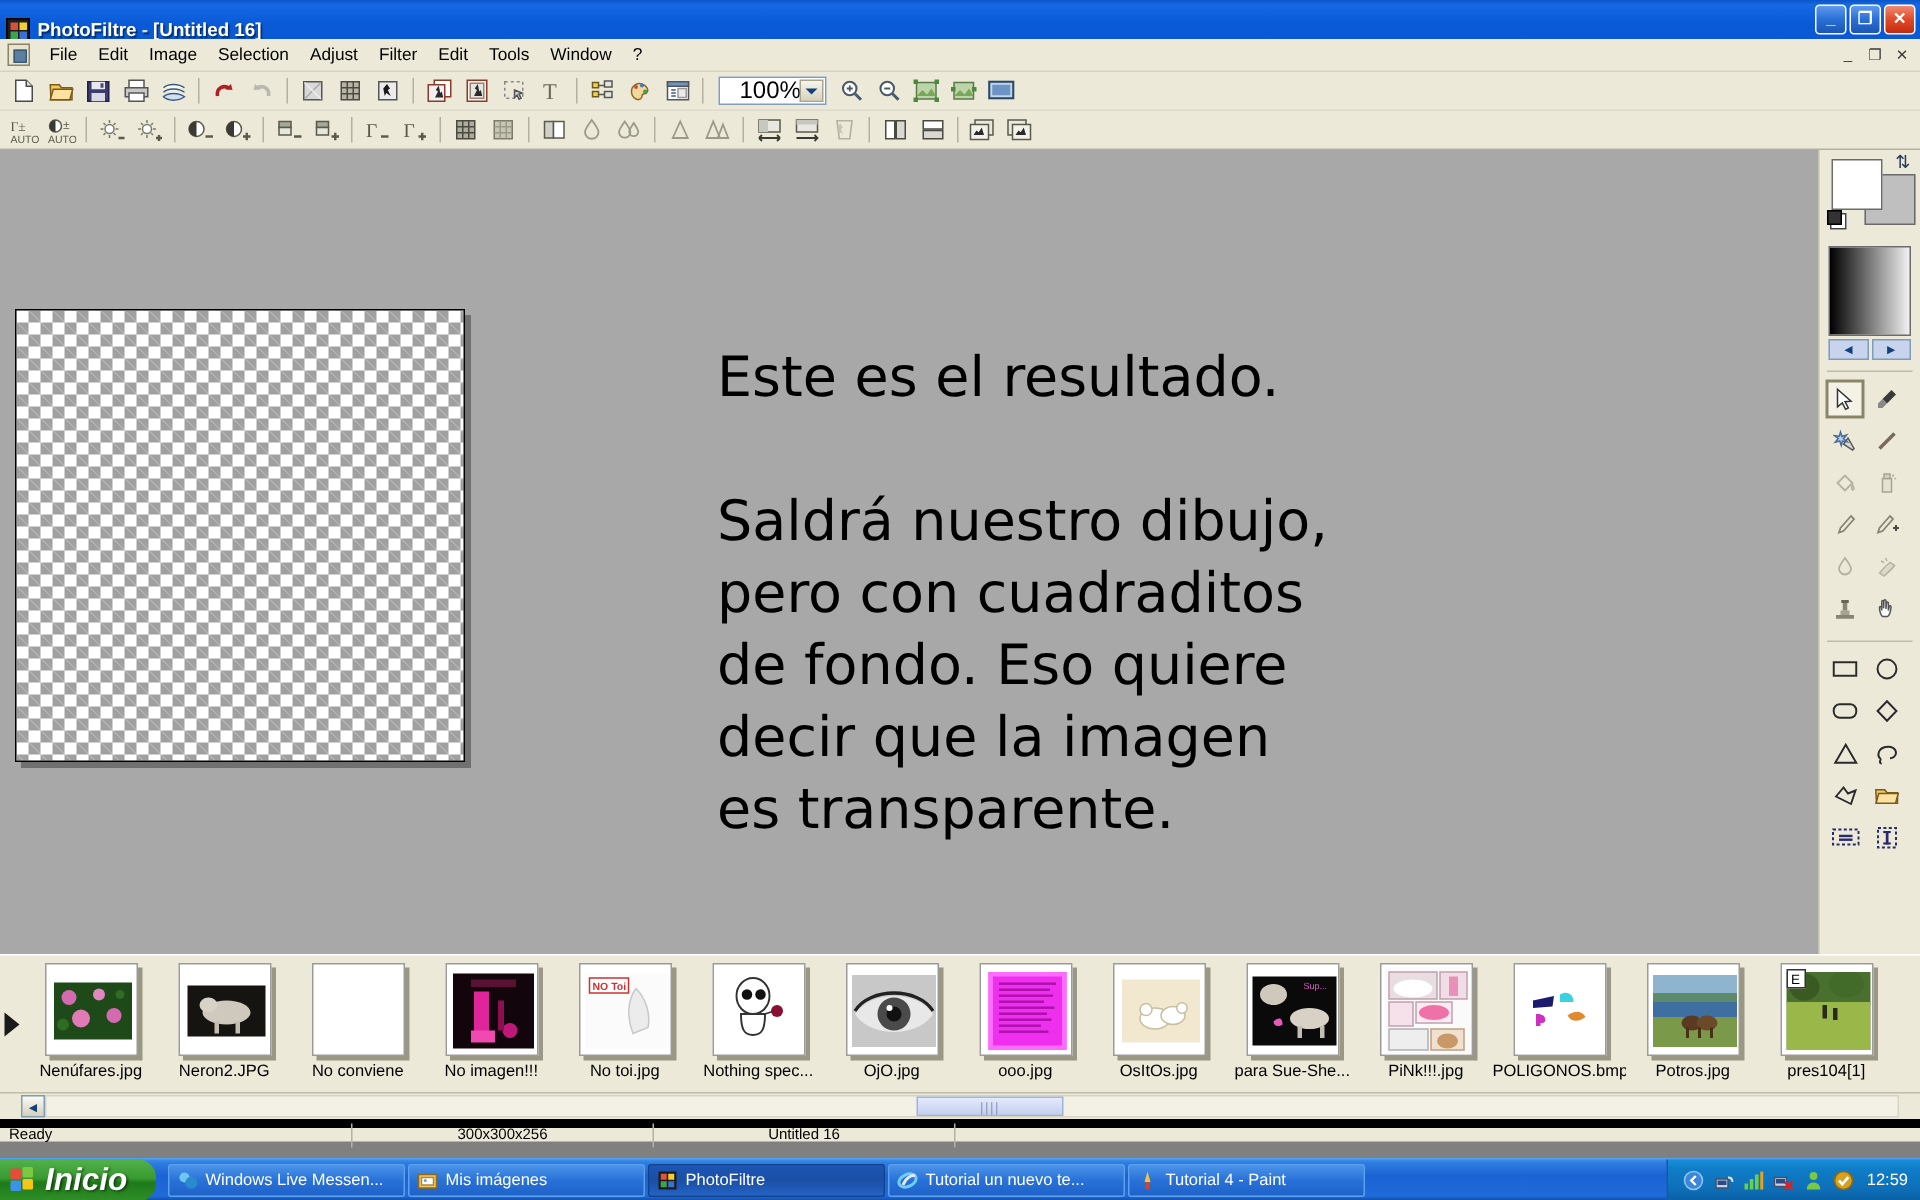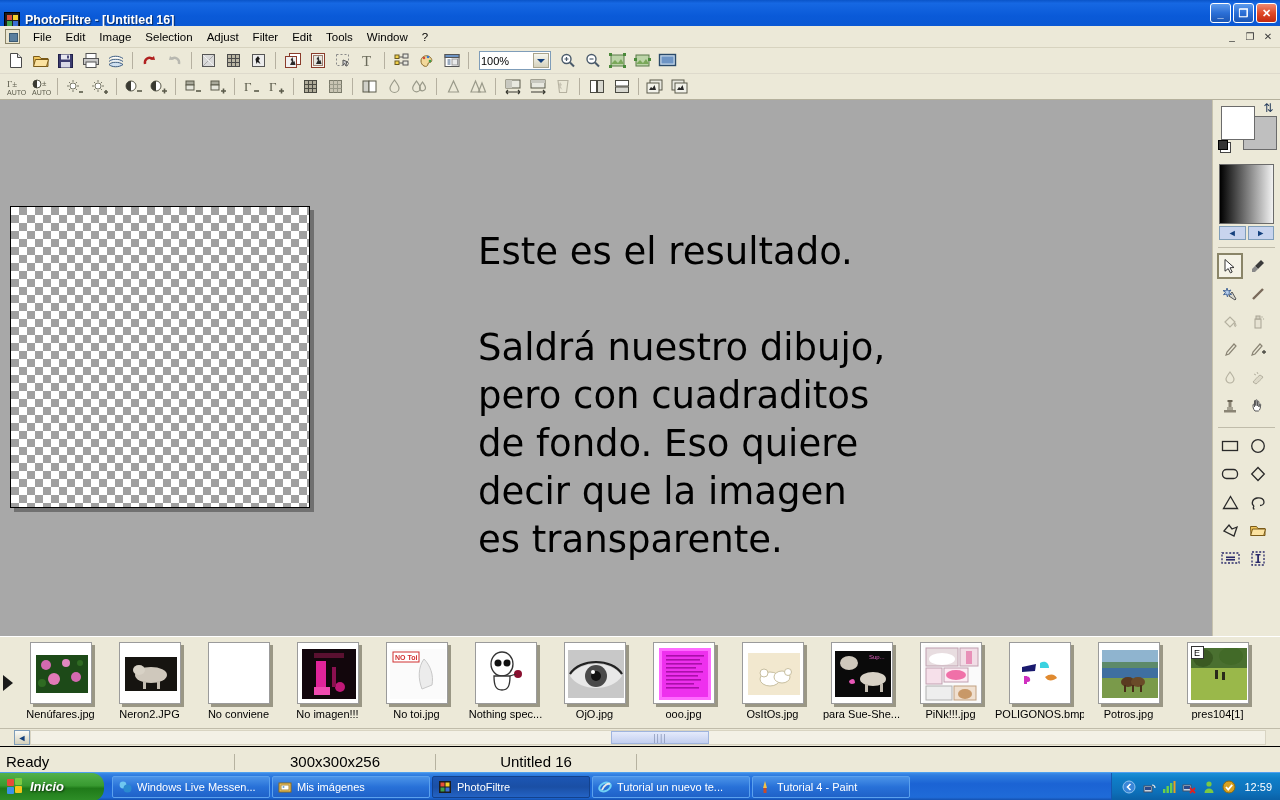--- a/index.html
+++ b/index.html
@@ -69,21 +69,21 @@
     width:23px; height:22px; margin:0 1px; display:flex; align-items:center;
     justify-content:center; position:relative; flex:0 0 auto;
   }
   .tsep { width:1px; height:17px; background:#b5b0a0; margin:0 4px; flex:0 0 auto; }
   .tbtn svg { display:block; }
 
   .zoombox {
     width:72px; height:19px; background:#fff; border:1px solid #7f9db9;
     margin:0 4px 0 6px; display:flex; align-items:center; position:relative; flex:0 0 auto;
   }
-  .zoombox span { padding-left:1px; font-size:11px; color:#000; }
+  .zoombox span { padding-left:13px; font-size:16px; color:#000; }
   .zoom-arrow {
     position:absolute; right:1px; top:1px; width:16px; height:15px;
     background: linear-gradient(to bottom,#f6f6ef,#d6d2bd);
     border:1px solid #aaa48c; display:flex; align-items:center; justify-content:center;
   }
   .zoom-arrow::after {
     content:""; border-left:4px solid transparent; border-right:4px solid transparent;
     border-top:4px solid #14407d;
   }
 
@@ -194,44 +194,44 @@
     flex:1 1 auto; height:15px; background:#f3f1e6; border:1px solid #d8d4c2; position:relative; margin-right:14px;
   }
   .hs-thumb {
     position:absolute; left:47%; top:0; width:98px; height:13px;
     background:linear-gradient(to bottom,#e4eafb,#c3cff0); border:1px solid #9fb4de;
     display:flex; align-items:center; justify-content:center; color:#8a96b8; font-size:9px; letter-spacing:1px;
   }
 
   
   .statusbar {
-    position:absolute; left:0; top:746px; width:1280px; height:30px;
-    background:#ece9d8; border-top:1px solid #000000; display:flex; align-items:center;
-    font-size:15px; color:#000;
+    position:absolute; left:0; top:746px; width:1280px; height:15px;
+    background:#ece9d8; border-top:6px solid #000000; display:flex; align-items:center;
+    font-size:10px; color:#000;
   }
   .st-cell { height:17px; display:flex; align-items:center; padding-left:6px; }
   .st-div { width:1px; height:16px; background:#b6b2a0; }
 
   
   .taskbar {
     position:absolute; left:0; top:772px; width:1280px; height:28px;
     background:linear-gradient(to bottom,#3f8ce8 0%,#2f7de0 8%,#1b63d4 40%,#1f6bd8 90%,#1451b0 100%);
     display:flex; align-items:center;
     border-top:1px solid #4ea0f0;
   }
   .startbtn {
     width:104px; height:28px; flex:0 0 auto;
     background:linear-gradient(to bottom,#53b14b 0%,#389a30 45%,#1f7a19 55%,#2f8f28 100%);
     border-top-right-radius:12px; border-bottom-right-radius:12px;
     display:flex; align-items:center; padding-left:7px; gap:6px;
   }
   .start-flag { width:17px; height:17px; position:relative; flex:0 0 auto; }
   .start-flag i { position:absolute; width:7px; height:7px; display:block; border-radius:1px; }
   .start-text {
-    color:#fff; font-size:13px; font-weight:bold; font-style:italic;
+    color:#fff; font-size:21px; font-weight:bold; font-style:italic;
     text-shadow:1px 1px 2px rgba(0,0,0,.6);
   }
   .tasks { display:flex; align-items:center; gap:2px; margin-left:8px; flex:1 1 auto; }
   .task {
     width:158px; height:22px; background:linear-gradient(to bottom,#4a93e8,#2871d8 50%,#1f62c8);
     border:1px solid #5ba1ee; border-radius:2px; display:flex; align-items:center;
     gap:5px; padding-left:5px; color:#fff; font-size:11px; overflow:hidden; white-space:nowrap;
   }
   .task.active {
     background:linear-gradient(to bottom,#1c56b4,#1a4fa5 50%,#2463c4);

